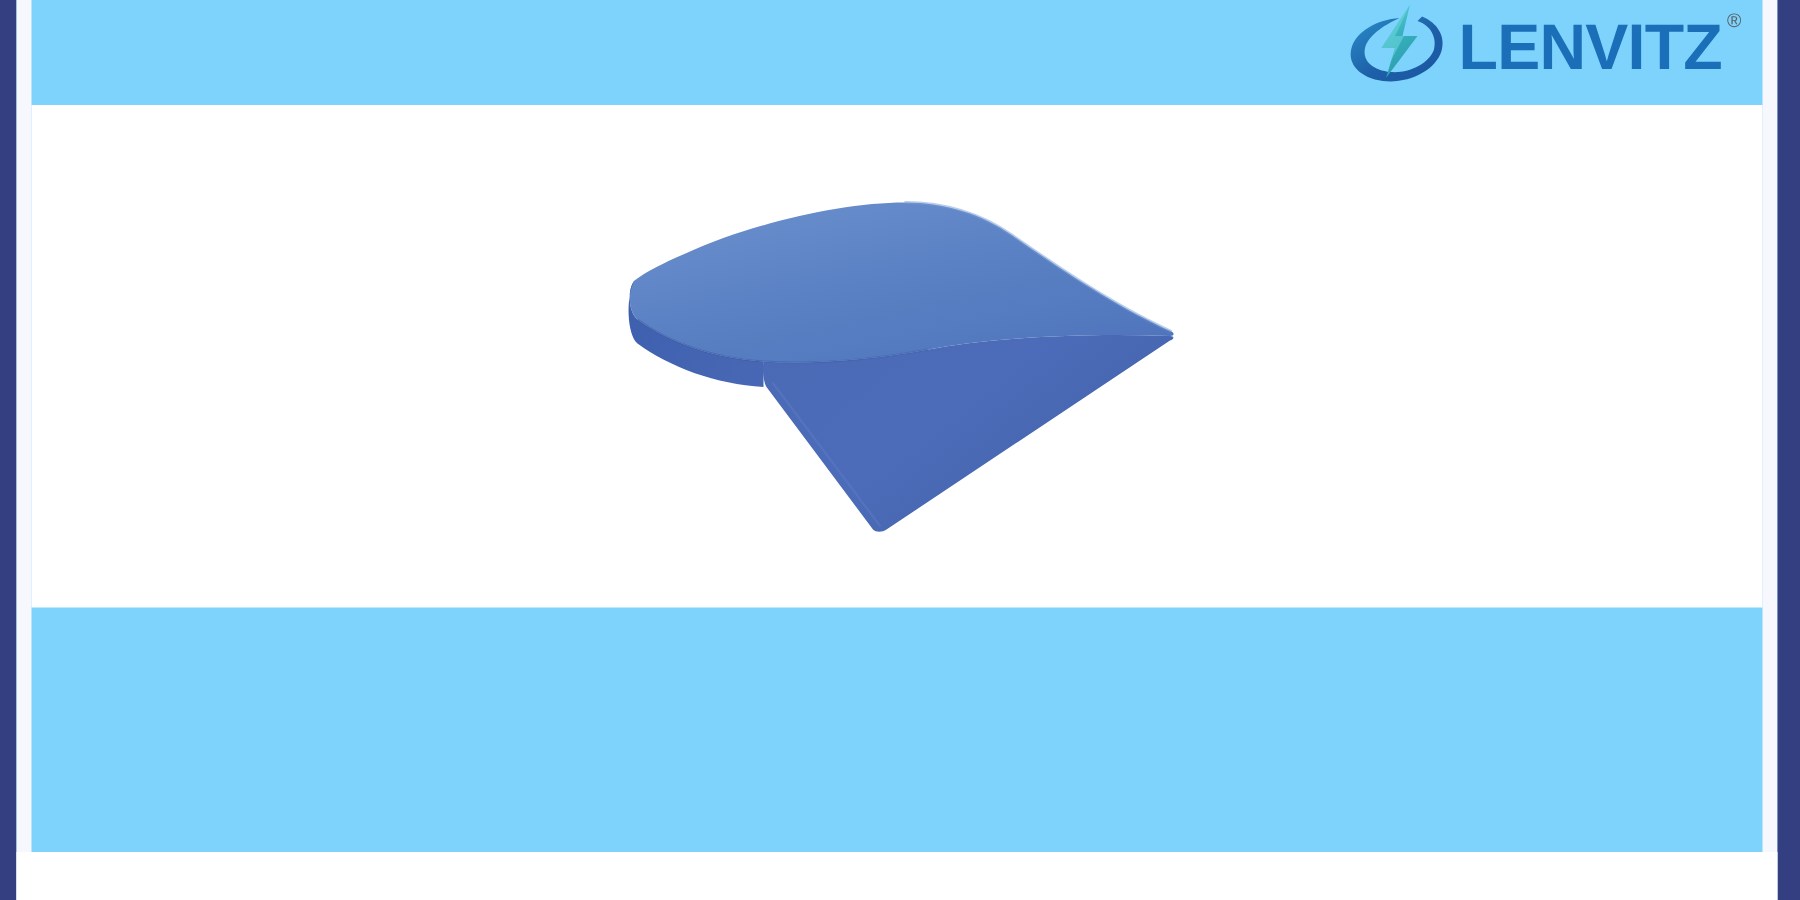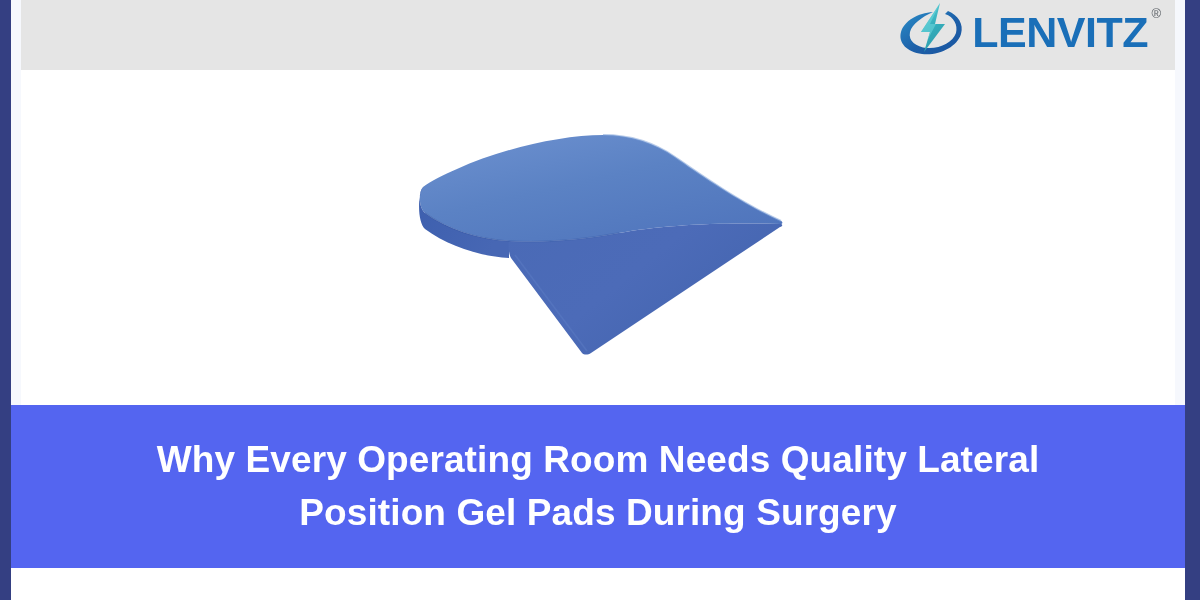--- a/index.html
+++ b/index.html
@@ -6,21 +6,21 @@
   html, body {
     width:1200px; height:600px;
     font-family:"Liberation Sans", sans-serif;
     background:#ffffff;
     overflow:hidden;
   }
 
   #page {
     position:relative;
     width:1200px; height:600px;
-    background:#e5e5e5;
+    background:#7dd3fc;
   }
 
   
   .rail {
     position:absolute;
     top:0;
     width:11px;
     height:600px;
     background:#343f82;
   }
@@ -220,19 +220,16 @@
                  C118,130 117,121 118,116 Z" fill="url(#frontFace)"></path>
 
         <path d="M212,10 C240,10 264,18 284,32 C310,50 350,78 390,96" fill="none" stroke="#7399d6" stroke-width="2" opacity="0.5"></path>
         <path d="M118,116 C150,118 190,115 228,108" fill="none" stroke="#3f62ad" stroke-width="1.5" opacity="0.55"></path>
         <path d="M124,130 L196,226" fill="none" stroke="#5c7cc4" stroke-width="1.5" opacity="0.5"></path>
         <path d="M34,88 C56,104 86,114 118,116" fill="none" stroke="#35569f" stroke-width="1.2" opacity="0.45"></path>
       </svg>
     </div>
   </div>
 
-  <div class="banner">
-    <h1 class="banner-title">Why Every Operating Room Needs Quality Lateral Position Gel Pads During Surgery</h1>
-  </div>
 
   <div class="footer-strip"></div>
 
 </div>
 
 </body></html>

